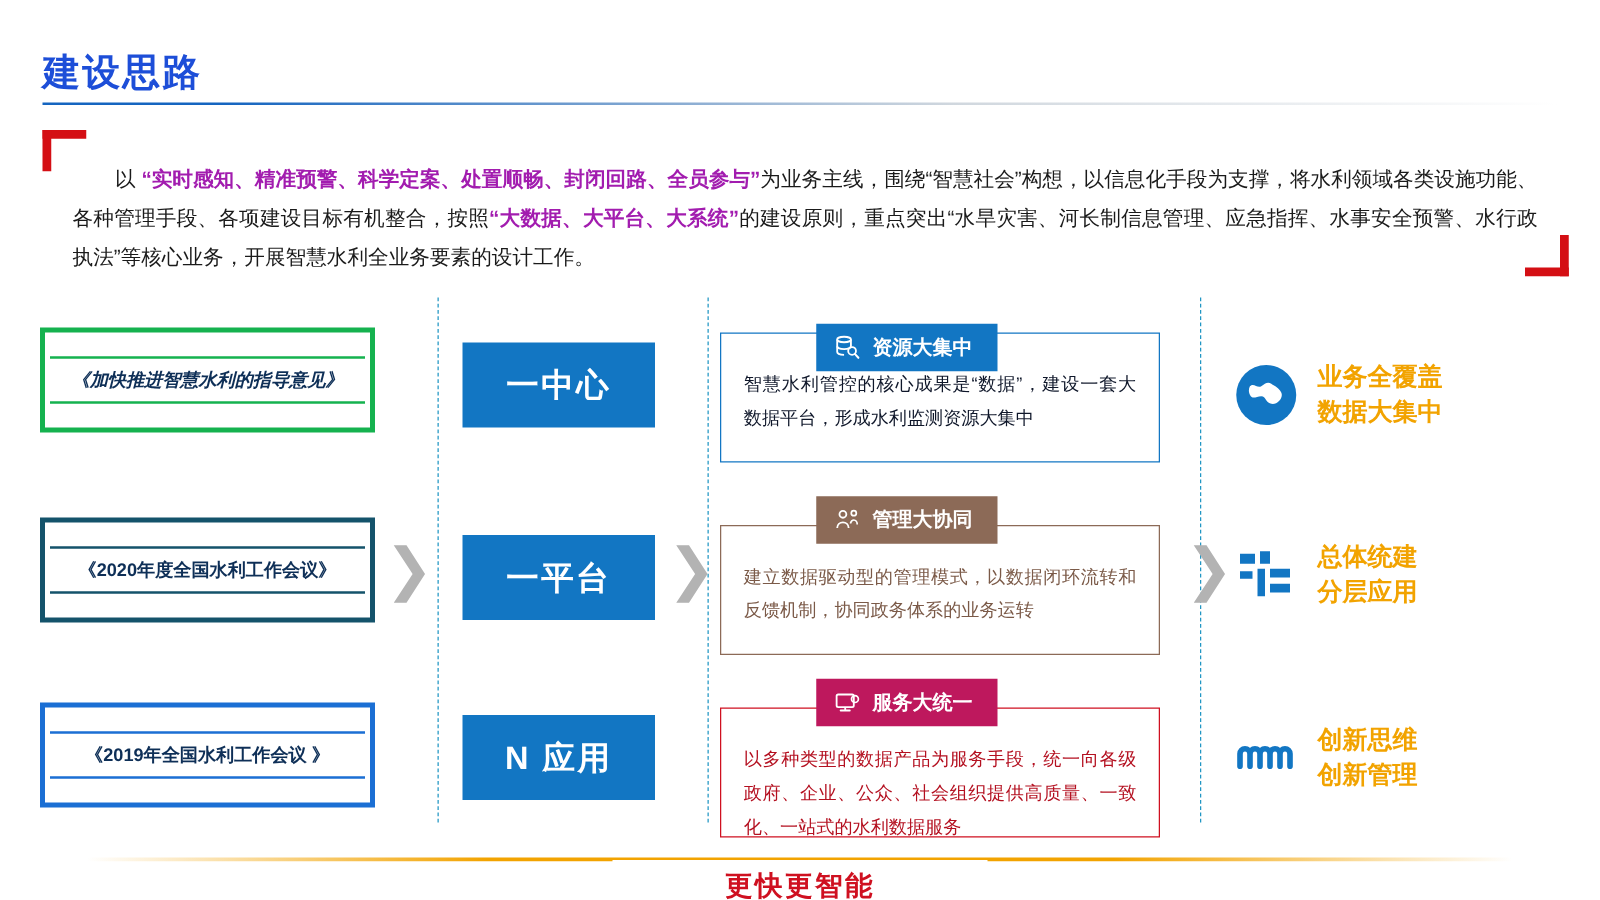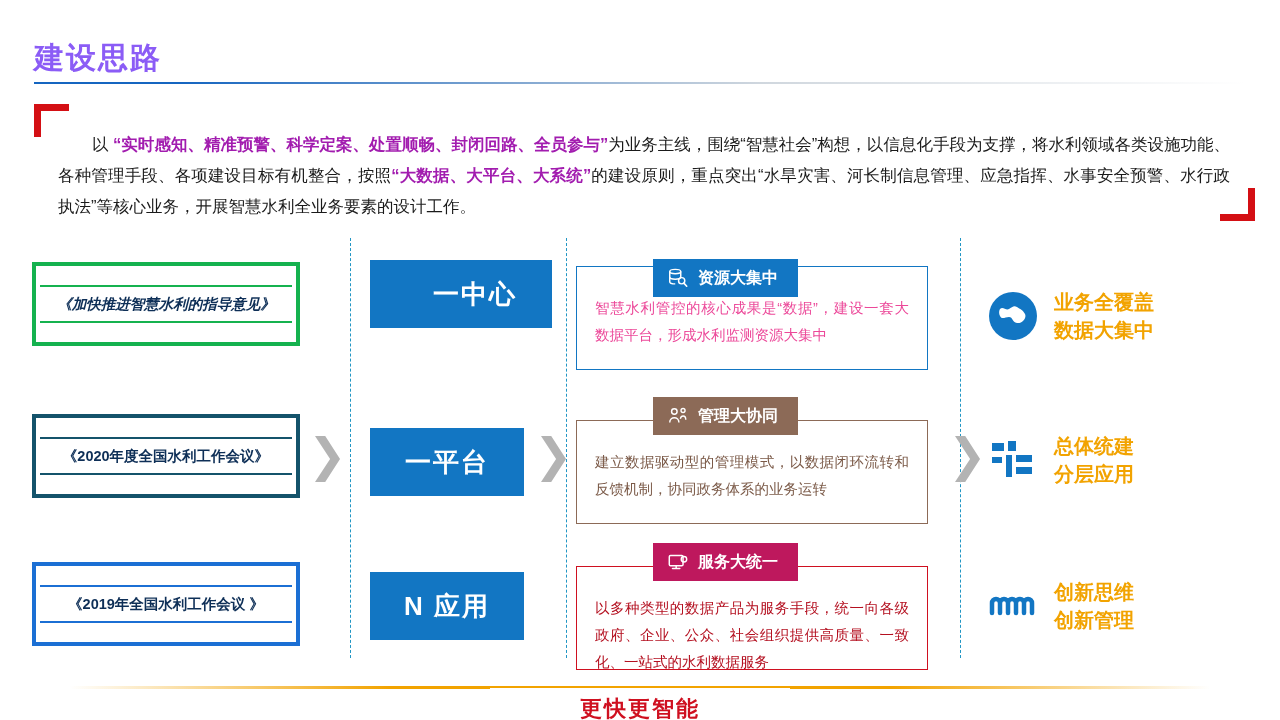--- a/index.html
+++ b/index.html
@@ -15,21 +15,21 @@
     position: relative;
   }
 
   
   .page-title {
     position: absolute;
     left: 34px;
     top: 38px;
     font-size: 30px;
     font-weight: bold;
-    color: #8b5cf6;
+    color: #1d4ed8;
     letter-spacing: 2px;
   }
   .title-rule {
     position: absolute;
     left: 34px;
     top: 82px;
     width: 1212px;
     height: 2px;
     background: linear-gradient(to right, #1565c0 0%, #1565c0 12%, #d0d7de 60%, #ffffff 100%);
   }
@@ -137,21 +137,21 @@
     height: 68px;
     background: #1276c3;
     color: #ffffff;
     font-size: 26px;
     font-weight: bold;
     display: flex;
     align-items: center;
     justify-content: center;
     letter-spacing: 2px;
   }
-  .core1 { top: 260px; padding-left: 28px; }
+  .core1 { top: 274px; }
   .core2 { top: 428px; }
   .core3 { top: 572px; }
 
   
   .card {
     position: absolute;
     left: 576px;
     width: 352px;
     box-sizing: border-box;
     background: #ffffff;
@@ -170,21 +170,21 @@
     font-weight: bold;
   }
   .card .card-body {
     padding: 28px 18px 16px 18px;
     font-size: 14.5px;
     line-height: 27px;
     text-align: justify;
   }
   .card1 { top: 266px; height: 104px; border: 1.5px solid #1276c3; }
   .card1 .card-head { background: #1276c3; margin-top: 16px; }
-  .card1 .card-body { color: #ec4899; }
+  .card1 .card-body { color: #0f172a; }
   .card2 { top: 420px; height: 104px; border: 1.5px solid #8c6a57; }
   .card2 .card-head { background: #8c6a57; }
   .card2 .card-body { color: #7b5a48; }
   .card3 { top: 566px; height: 104px; border: 1.5px solid #cf1020; }
   .card3 .card-head { background: #be185d; }
   .card3 .card-body { color: #b41020; }
 
   .head-icon {
     width: 22px;
     height: 22px;

